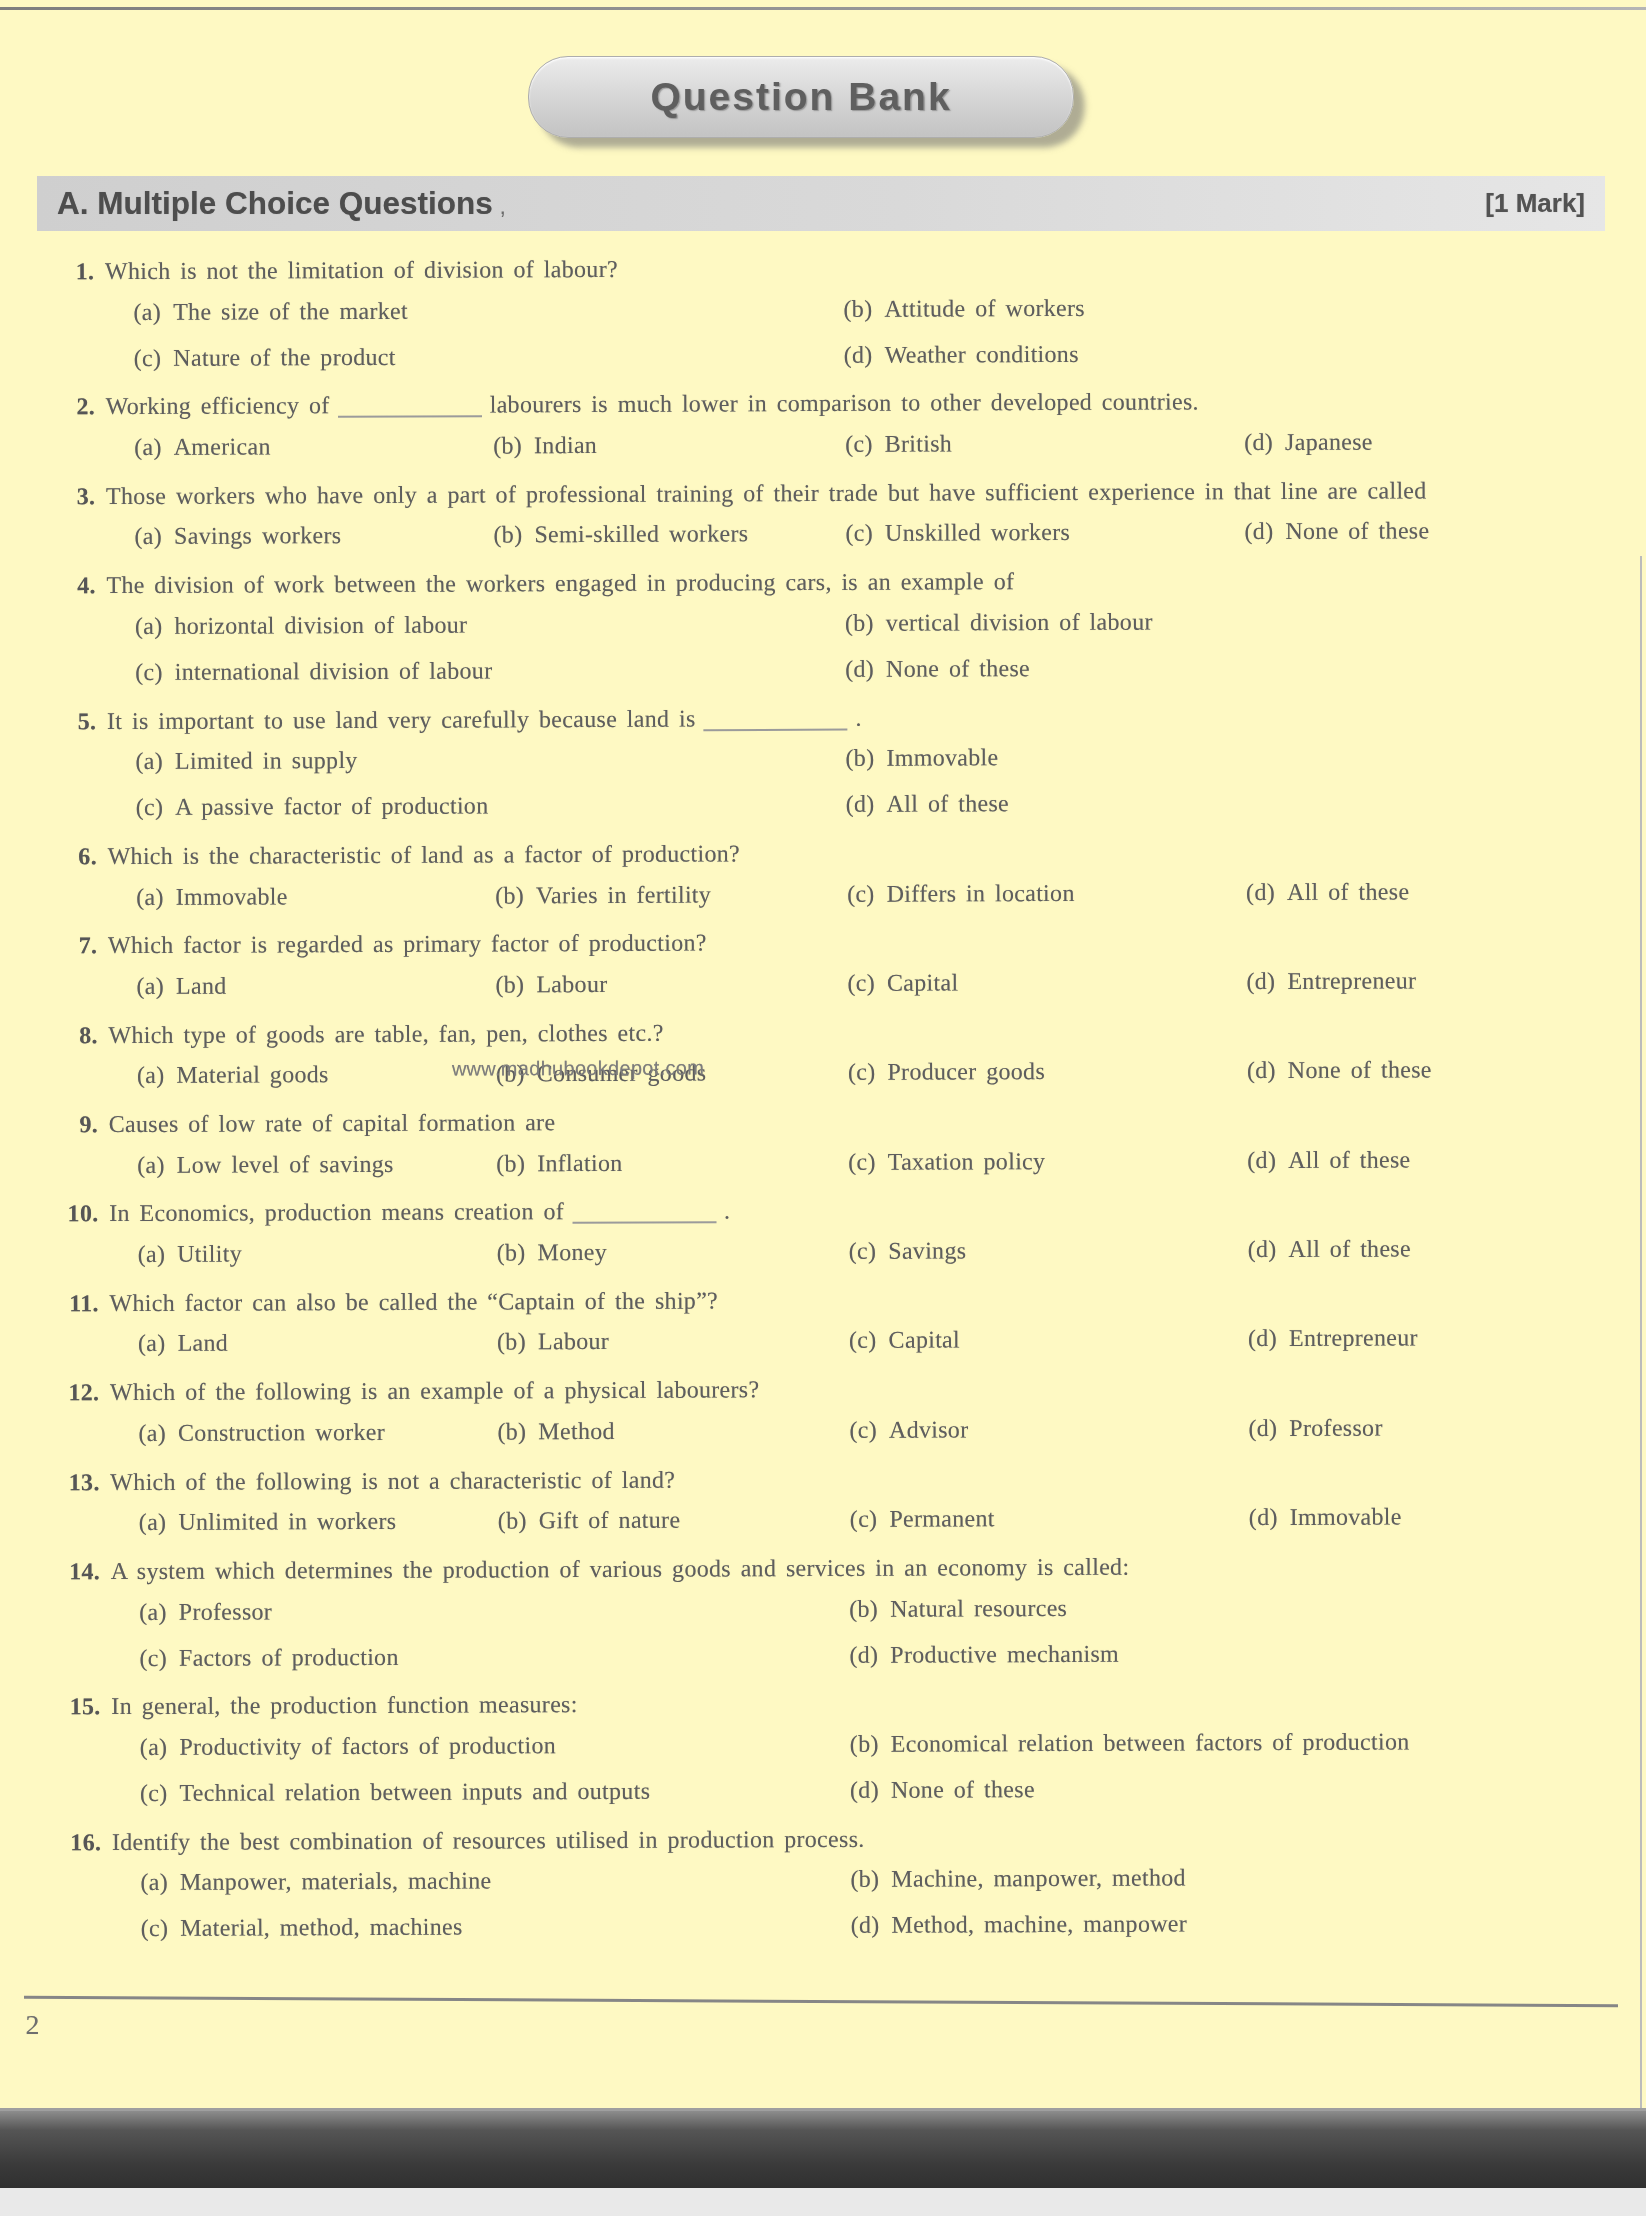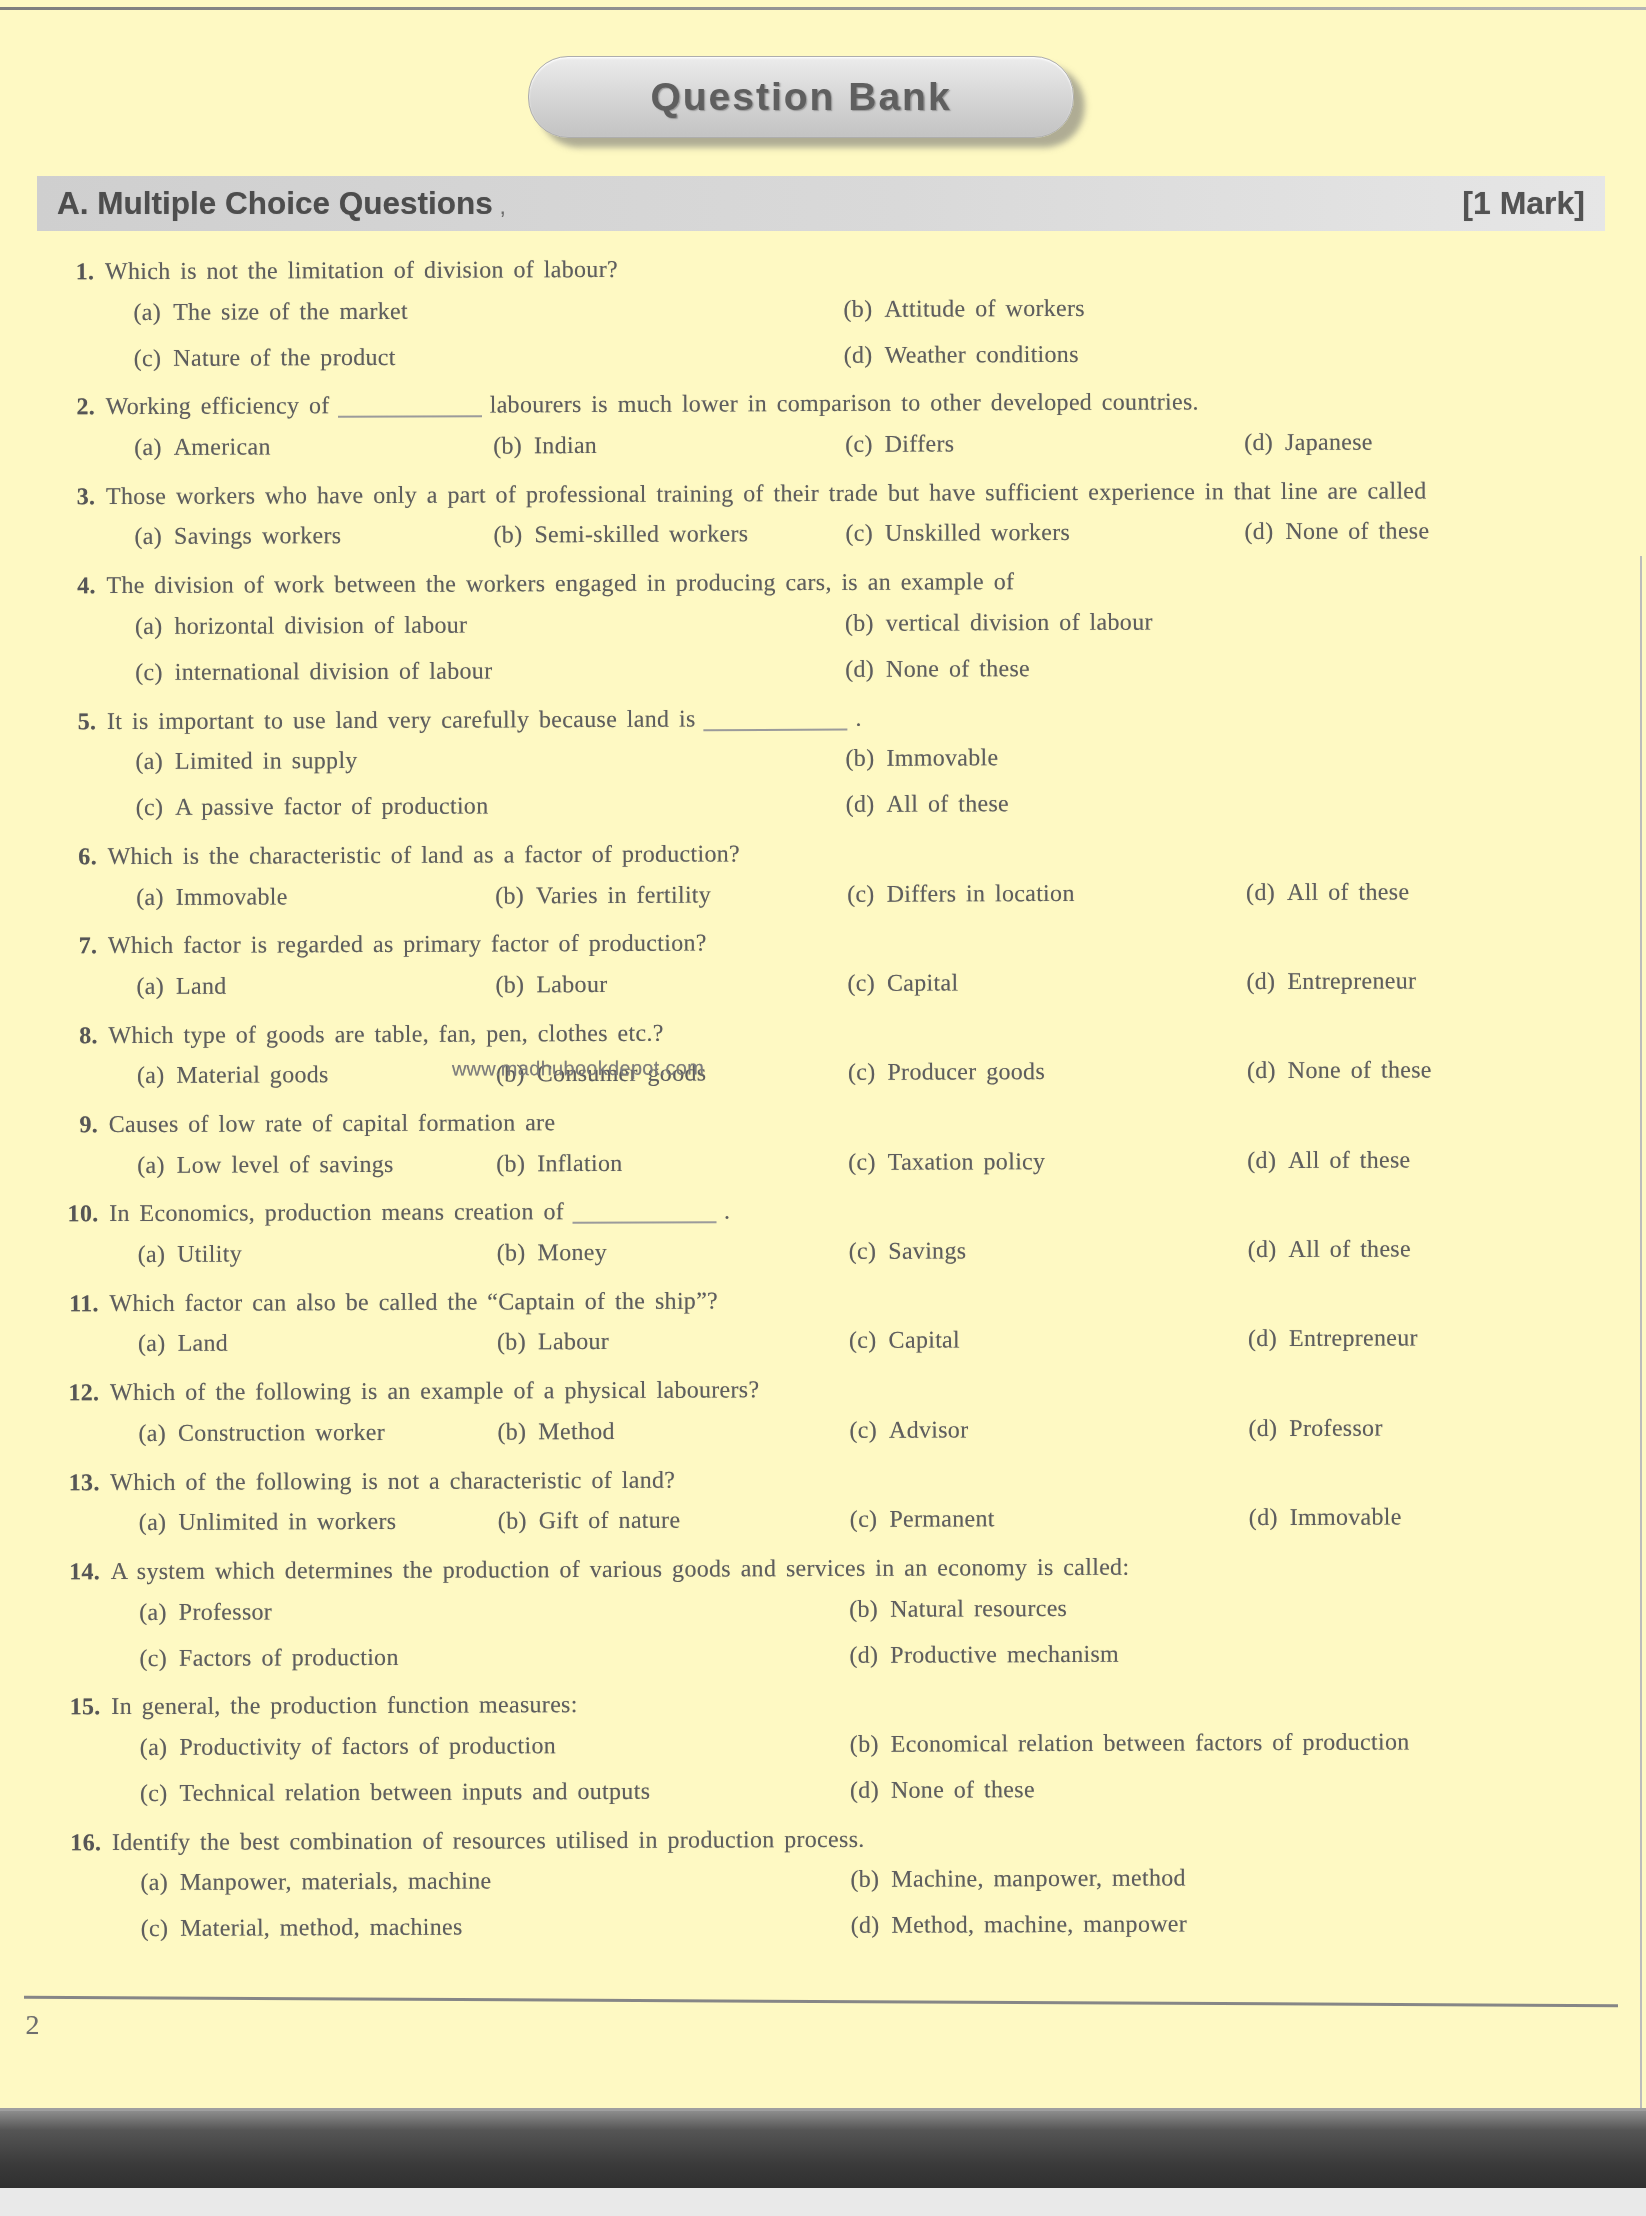--- a/index.html
+++ b/index.html
@@ -54,21 +54,21 @@
     font-family:"Liberation Sans", sans-serif;
     font-weight:bold;font-size:31.5px;color:#4d4d4d;
     text-shadow:0 0 0.7px rgba(77,77,77,0.5);
   }
   .section-artifact{
     font-family:"Liberation Sans", sans-serif;
     font-size:23px;color:#6b6b6b;margin-left:6.7px;
   }
   .section-marks{
     font-family:"Liberation Sans", sans-serif;
-    font-weight:bold;font-size:32px;color:#535353;
+    font-weight:bold;font-size:26px;color:#535353;
     text-shadow:0 0 0.7px rgba(83,83,83,0.5);
   }
   
   .questions{
     position:absolute;left:40px;top:249px;width:1566px;
     transform:rotate(-0.25deg);
     font-size:24px;line-height:38px;color:#5e5e5e;
     word-spacing:3.4px;letter-spacing:0.3px;
     text-shadow:0 0 0.7px rgba(94,94,94,0.45);
   }
@@ -165,21 +165,21 @@
           <div class="option">
             <span class="opt-label">(a)</span>
             <span class="opt-text">American</span>
           </div>
           <div class="option">
             <span class="opt-label">(b)</span>
             <span class="opt-text">Indian</span>
           </div>
           <div class="option">
             <span class="opt-label">(c)</span>
-            <span class="opt-text">Differs</span>
+            <span class="opt-text">British</span>
           </div>
           <div class="option">
             <span class="opt-label">(d)</span>
             <span class="opt-text">Japanese</span>
           </div>
         </div>
       </div>
       <div class="question">
         <div class="q-row">
           <span class="q-num">3.</span>

